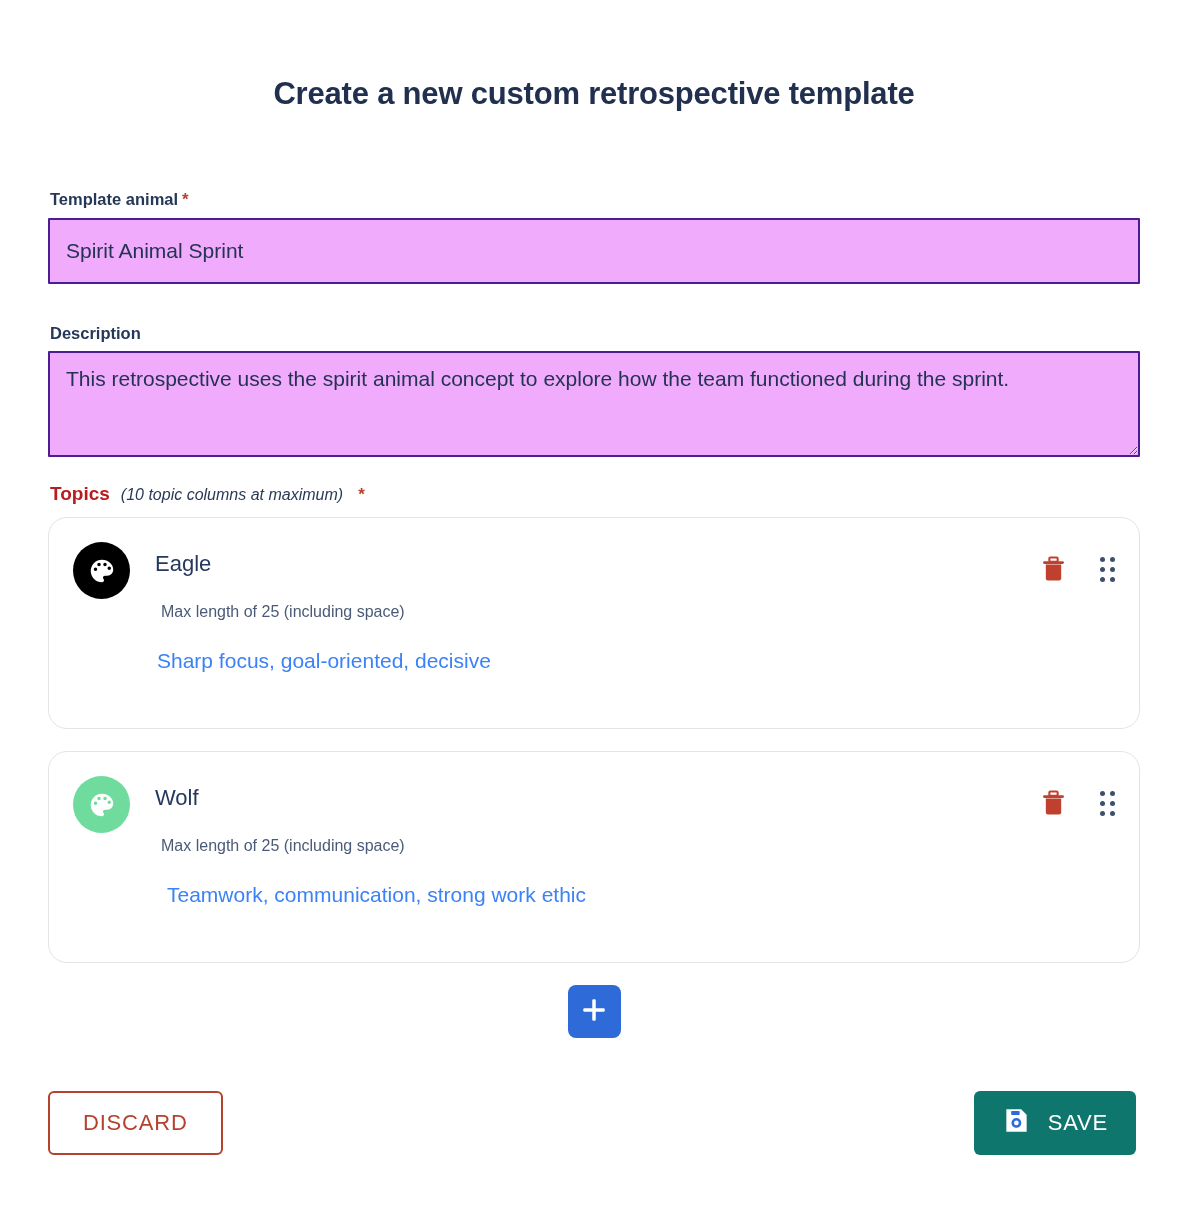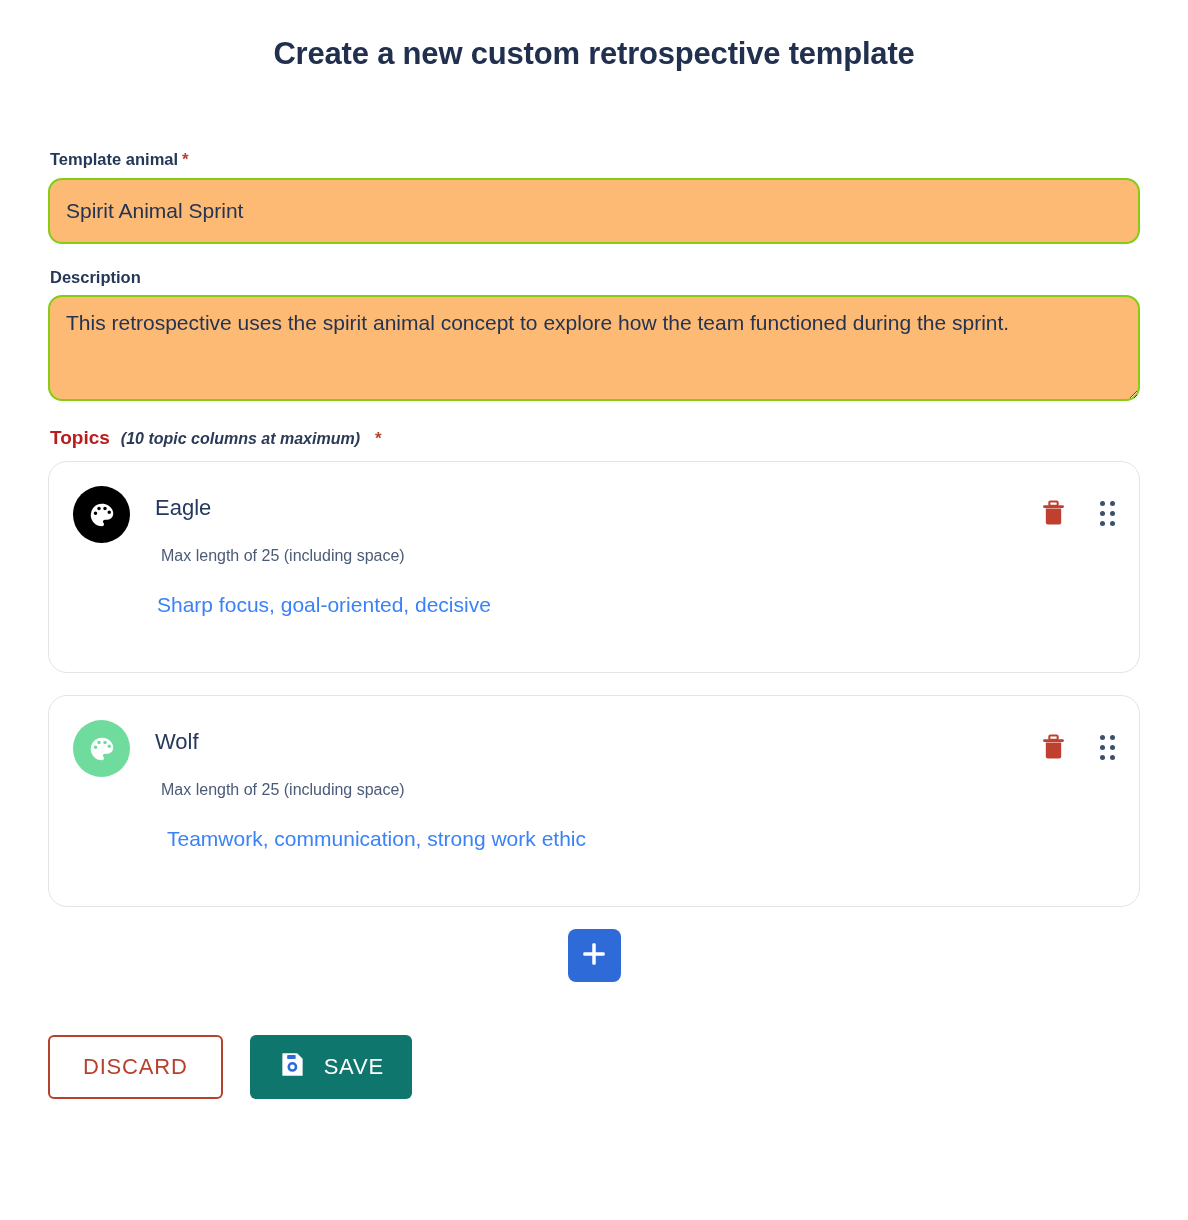--- a/index.html
+++ b/index.html
@@ -19,21 +19,21 @@
   .page {
     position: relative;
     width: 1188px;
     height: 1220px;
     padding: 0 48px;
   }
 
   
   .page-title {
     margin: 0;
-    padding-top: 36px;
+    padding-top: 76px;
     text-align: center;
     font-size: 31px;
     font-weight: bold;
     letter-spacing: -0.2px;
     color: #21304f;
   }
 
   
   .field-label {
     font-size: 16.5px;
@@ -43,30 +43,30 @@
     display: block;
   }
   .req-star {
     color: #b5412f;
     font-weight: bold;
     font-size: 17px;
     margin-left: 4px;
   }
 
   .field-block.title-block { margin-top: 78px; }
-  .field-block.desc-block  { margin-top: 24px; }
+  .field-block.desc-block  { margin-top: 40px; }
 
   
   .text-input,
   .text-area {
     display: block;
     width: 100%;
-    border: 2px solid #84cc16;
-    border-radius: 14px;
-    background: #fdba74;
+    border: 2px solid #4c1d95;
+    border-radius: 1px;
+    background: #f0abfc;
     color: #243352;
     font-family: "Liberation Sans", sans-serif;
     font-size: 21px;
     outline: none;
   }
   .text-input {
     height: 66px;
     padding: 0 16px;
   }
   .text-area {
@@ -86,21 +86,21 @@
     gap: 11px;
   }
   .topics-head .topics-word {
     font-size: 19px;
     font-weight: bold;
     color: #b91c1c;
   }
   .topics-head .topics-hint {
     font-size: 16px;
     font-style: italic;
-    font-weight: bold;
+    font-weight: normal;
     color: #2b3a57;
   }
 
   .topic-card {
     position: relative;
     border: 1px solid #e3e4e8;
     border-radius: 19px;
     background: #ffffff;
     padding: 22px 24px 26px 24px;
     margin-bottom: 22px;
@@ -192,21 +192,21 @@
     border: none;
     cursor: pointer;
     display: flex;
     align-items: center;
     justify-content: center;
   }
 
   
   .footer {
     display: flex;
-    justify-content: flex-start;
+    justify-content: space-between;
     align-items: center;
     gap: 27px;
     margin-top: 53px;
     padding-right: 4px;
   }
   .btn-discard {
     border: 2px solid #b5412f;
     color: #b5412f;
     background: #ffffff;
     border-radius: 6px;

